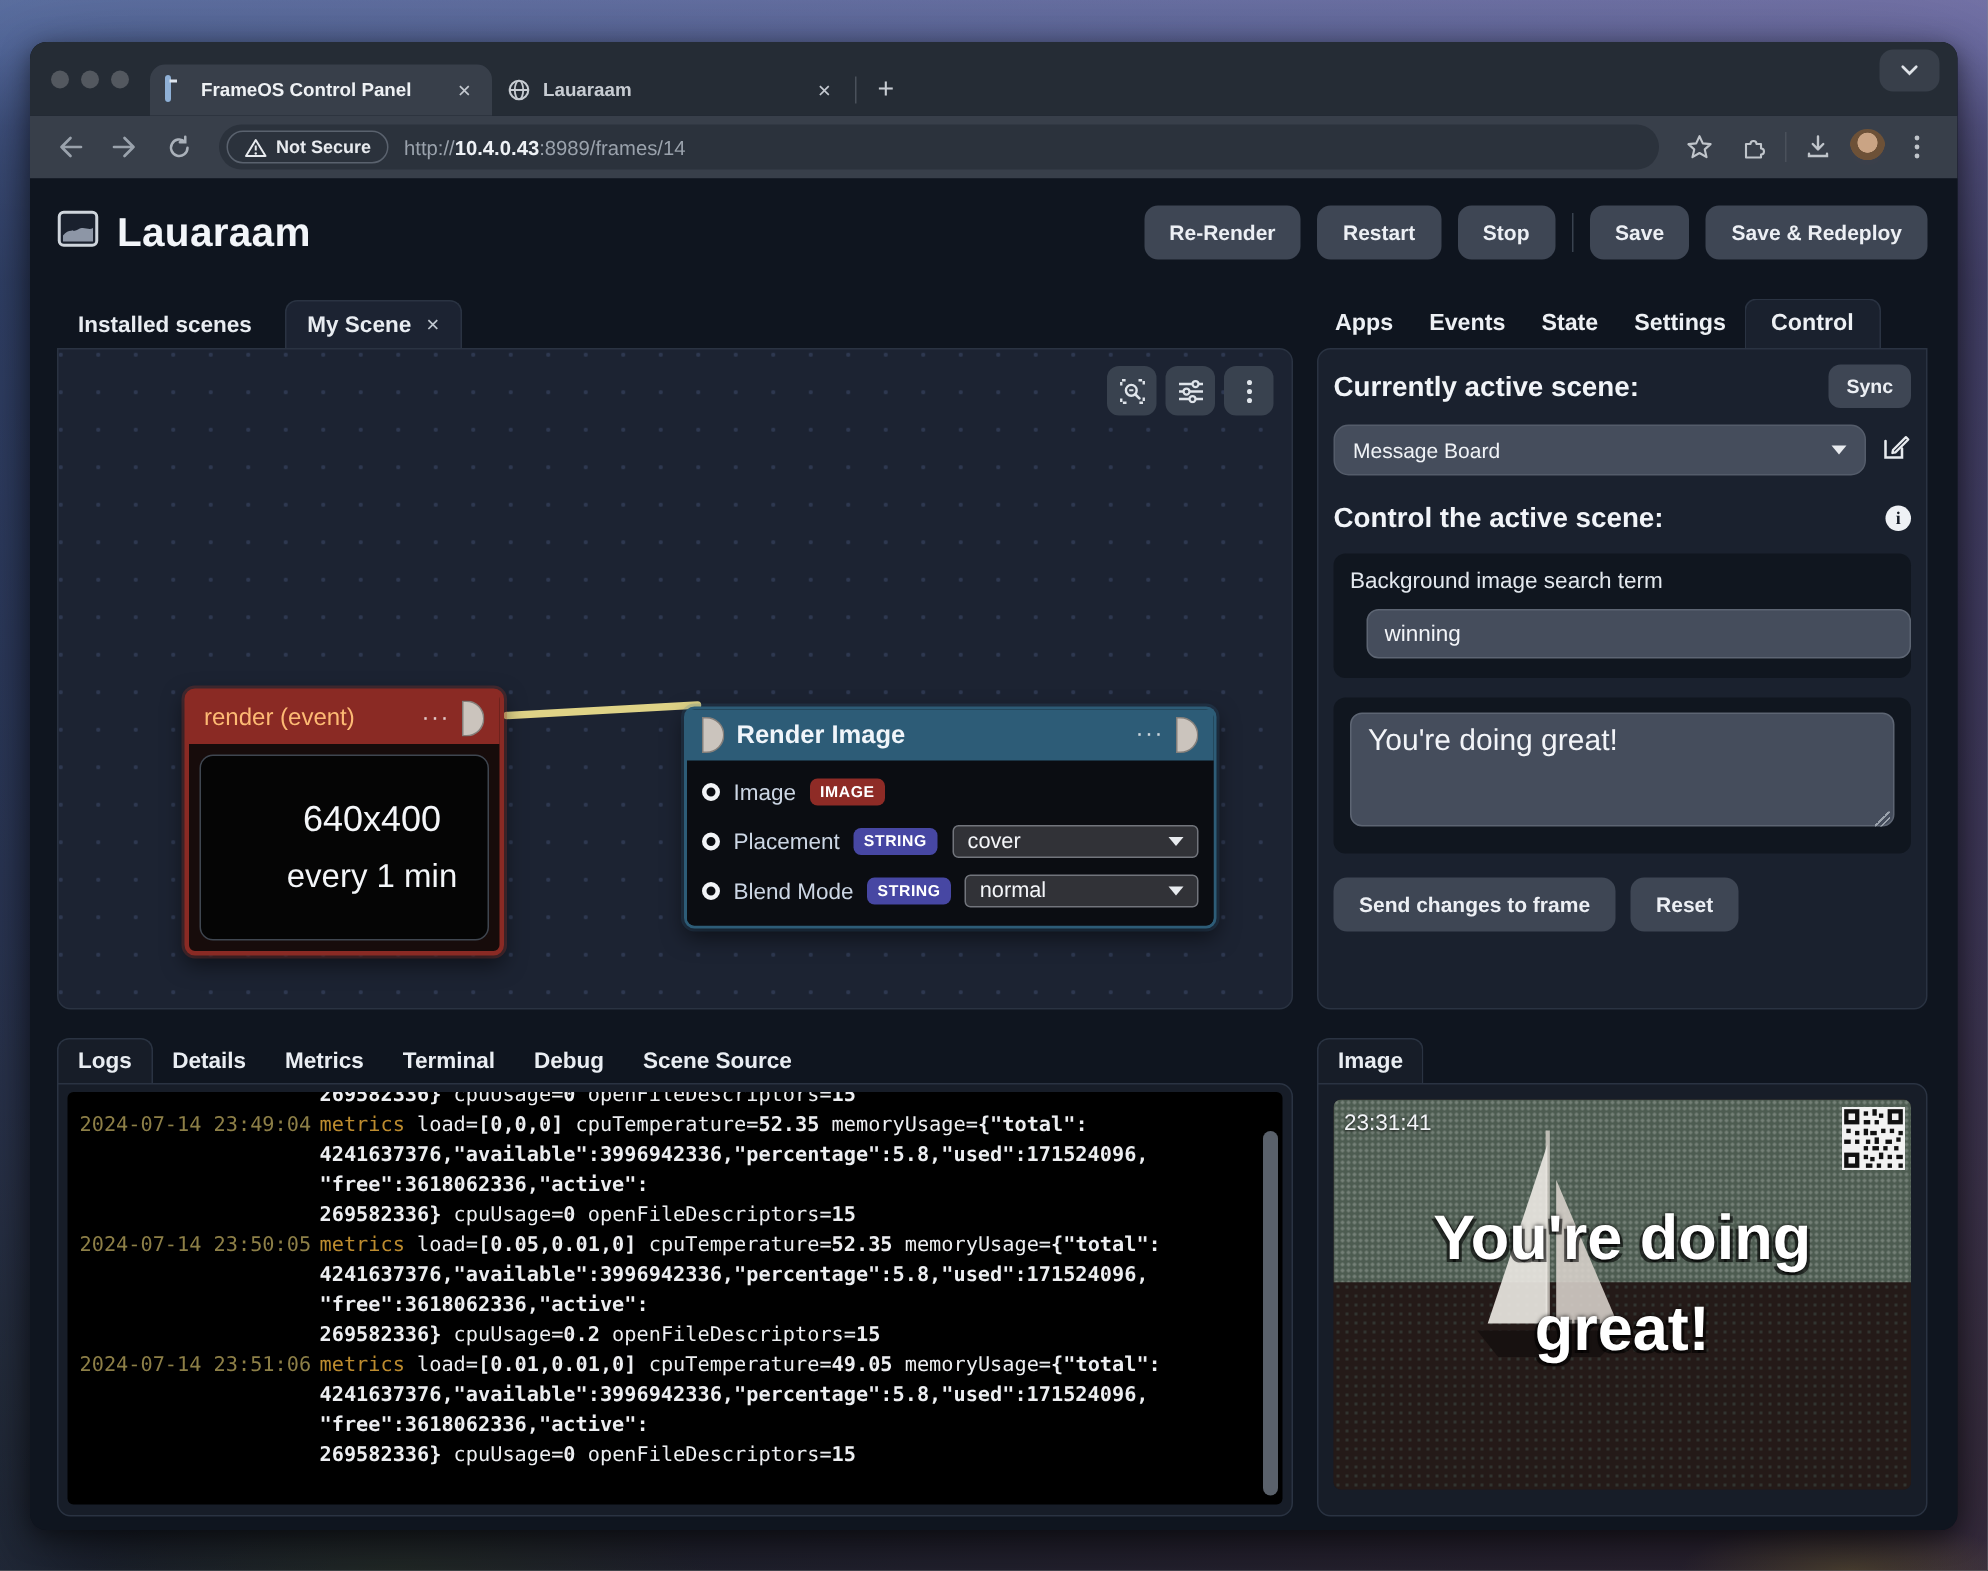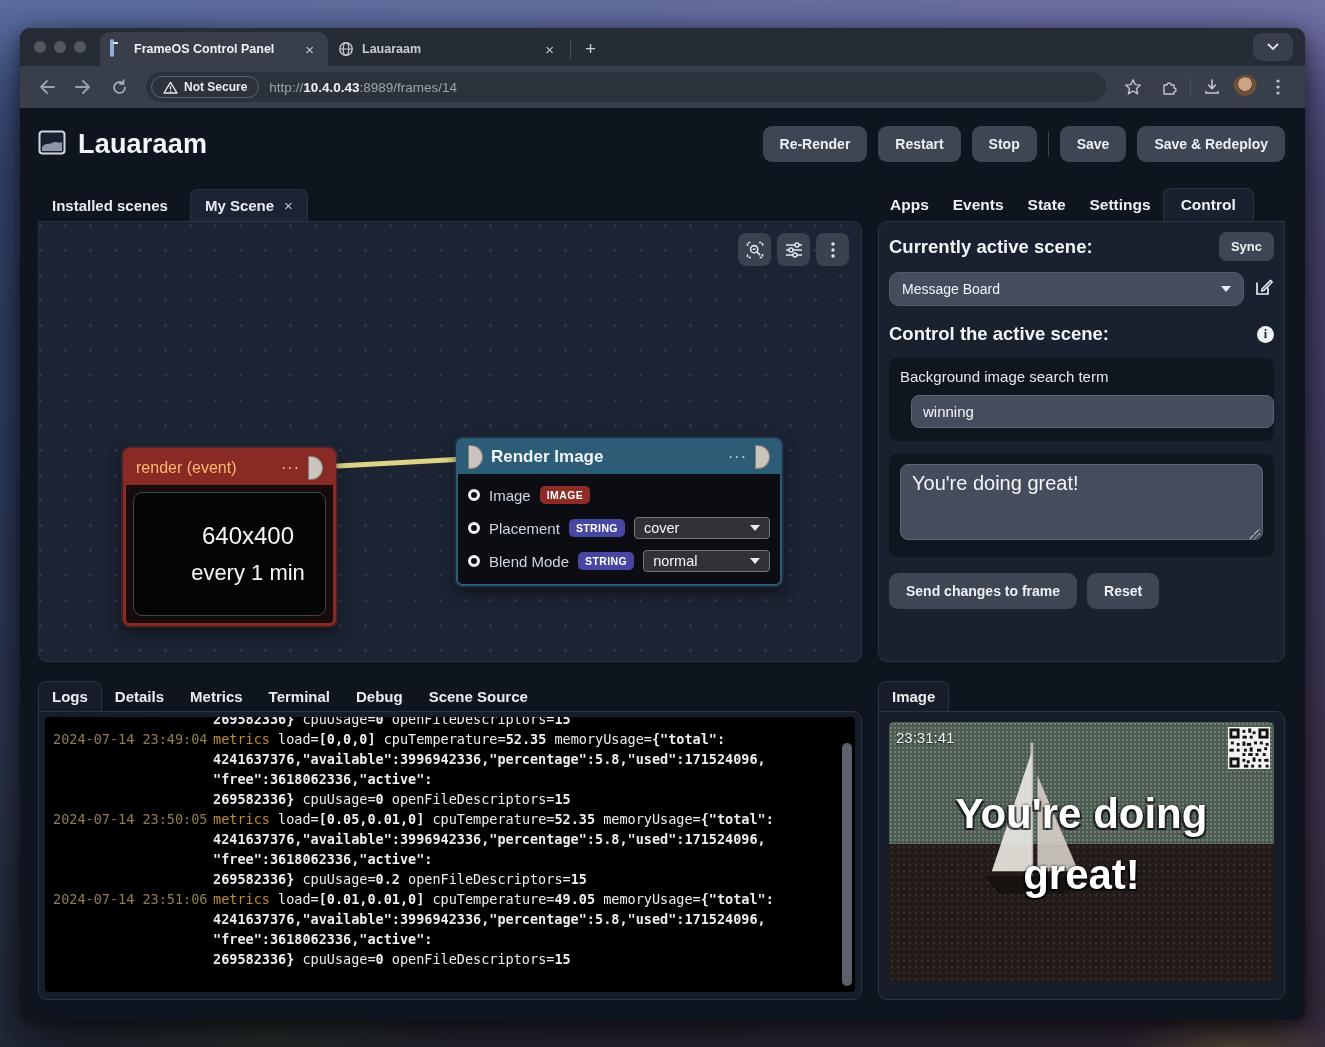--- a/index.html
+++ b/index.html
@@ -11,21 +11,21 @@
       radial-gradient(300px 80px at 20% 100%, rgba(60,80,40,.35), transparent 70%),
       linear-gradient(90deg, rgba(70,100,160,.35) 0%, rgba(140,110,180,.35) 100%),
       linear-gradient(180deg, #66749f 0%, #5a6a98 3%, #43507a 8%, #2f3a5c 18%, #272e49 40%, #232638 60%, #201f25 75%, #181611 88%, #100d06 100%);
     position:relative;
   }
   .window{ position:absolute; left:20px; top:28px; width:1285px; height:992px;
     border-radius:11px; overflow:hidden; background:#0f151f;
     box-shadow:0 30px 70px rgba(0,0,0,.6), 0 4px 18px rgba(0,0,0,.5); }
 
   
-  .tabstrip{ height:38px; background:#252c35; display:flex; align-items:flex-end; position:relative; }
+  .tabstrip{ height:49px; background:#252c35; display:flex; align-items:flex-end; position:relative; }
   .traffic{ display:flex; gap:8px; align-items:center; padding:0 14px 0 14px; height:38px; align-self:center;}
   .traffic span{ width:12px; height:12px; border-radius:50%; background:#53585f; display:block;}
   .tab{ height:34px; display:flex; align-items:center; gap:8px; padding:0 10px 0 10px; width:228px; color:#c7ccd2; font-size:12.5px; }
   .tab.active{ background:#383f4a; border-radius:10px 10px 0 0; color:#eef1f4; }
   .tab .tab-title{ flex:1; white-space:nowrap; overflow:hidden; font-weight:bold;}
   .tab.t2{width:240px;}
   .tab .tab-close{ color:#c3c8cf; font-size:15px; padding:0 4px; cursor:default;}
   .favicon{ width:16px; height:16px; flex:none; display:inline-block;}
   .fav-frame{ width:15px; height:13px; border:2px solid #8fb0d6; border-radius:3px; background:#141a22; position:relative;}
   .fav-frame::after{content:""; position:absolute; left:1px; top:1px; width:5px; height:2px; background:#dfe6ee;}
@@ -72,21 +72,21 @@
   .node-head{ display:flex; align-items:center; gap:8px; padding:5px 10px; position:relative;}
   .node-event .node-head{ background:#8a2a24; }
   .node-title{ color:#fdba74; font-size:16px; flex:1; white-space:nowrap;}
   .node-menu{ color:rgba(255,255,255,.75); font-size:16px; letter-spacing:1px;}
   .port{ width:15px; height:24px; background:#cbc4bd; border-radius:0 12px 12px 0; border:1px solid rgba(0,0,0,.35); flex:none;}
   .node-event-body{ margin:7px; background:#050505; border:1px solid #3f4650; border-radius:9px; height:124px;
     display:flex; flex-direction:column; align-items:center; justify-content:center; gap:10px; color:#f4f6f9;padding-left:37px;}
   .ne-size{ font-size:24px;}
   .ne-int{ font-size:22px;}
 
-  .node-image{ left:417px; top:216px; width:326px; border:2px solid #2d5c77; background:#0b0d12;
+  .node-image{ left:417px; top:238px; width:355px; border:2px solid #2d5c77; background:#0b0d12;
     box-shadow:0 0 0 2px rgba(55,110,150,.18), 0 6px 14px rgba(0,0,0,.5);}
   .node-image .node-head{ background:#2d5c77;}
   .node-image .node-title{ color:#f0f5fa; font-weight:bold; font-size:17px;}
   .node-body{ padding:8px 10px 10px 10px; display:flex; flex-direction:column; gap:7px; background:#0b0d12; border-radius:0 0 5px 5px;}
   .nrow{ display:flex; align-items:center; gap:9px; height:26px;}
   .ring{ width:12px; height:12px; border:3px solid #f2f4f7; border-radius:50%; background:#0b0d12; flex:none;}
   .nlabel{ color:#ccd6e4; font-size:15px; white-space:nowrap;}
   .nbadge{ font-size:10.5px; font-weight:bold; color:#fff; border-radius:5px; padding:3px 7px; letter-spacing:.4px;}
   .badge-image{ background:#8e2b26;}
   .badge-string{ background:#4747a3;}

